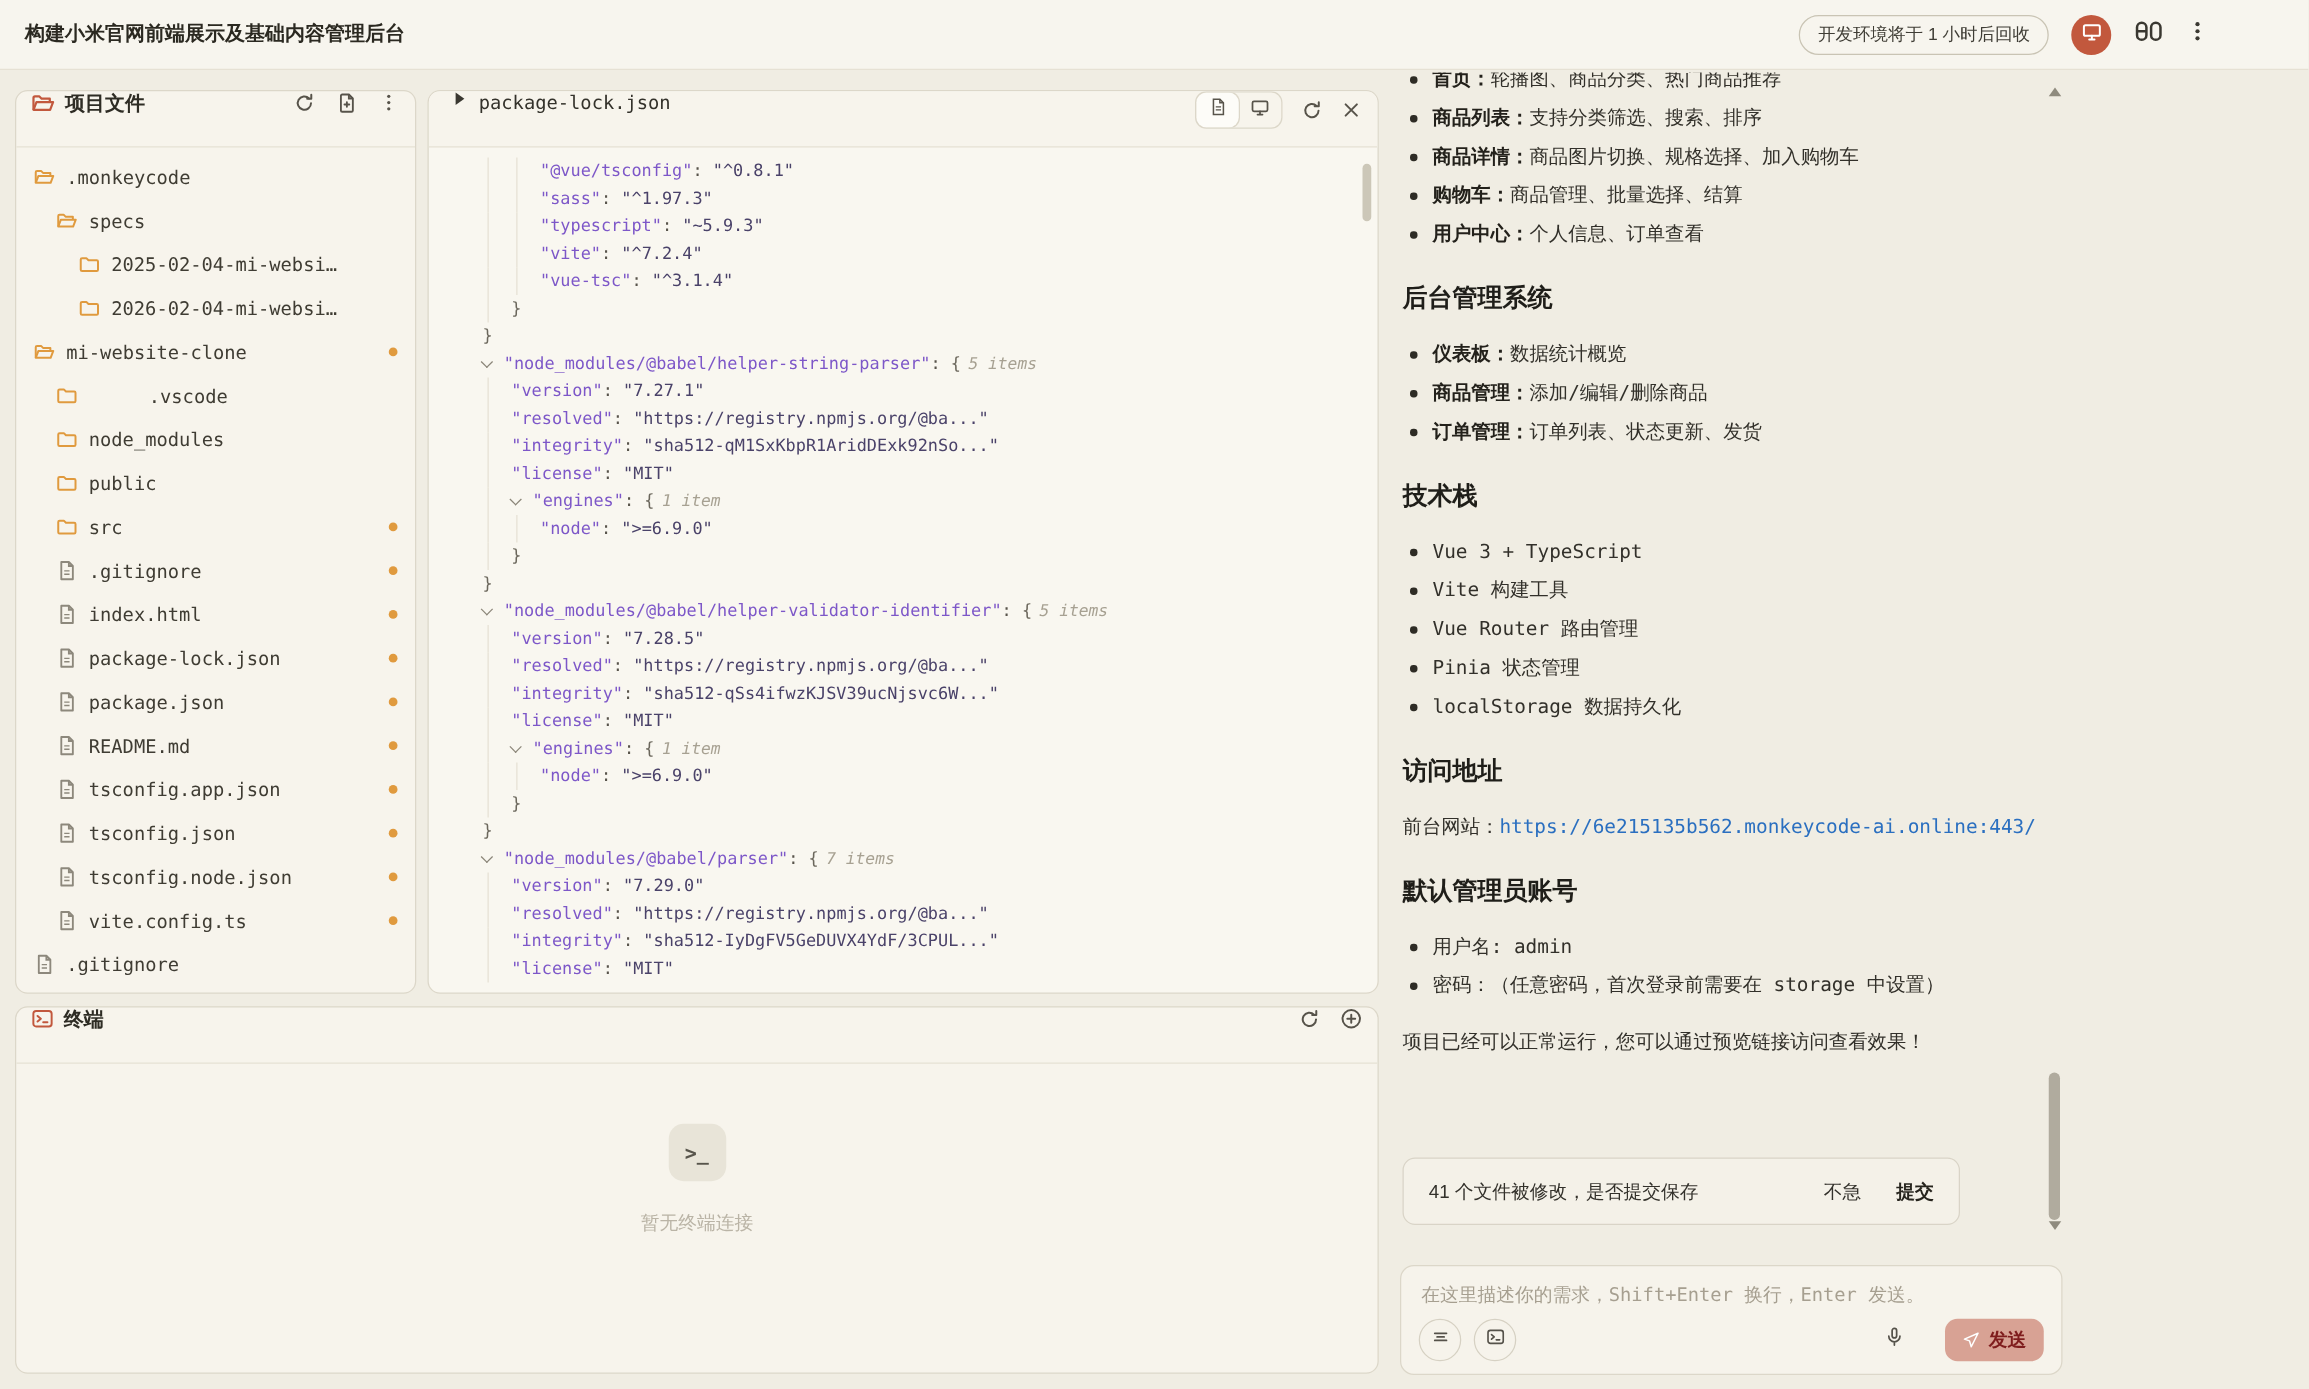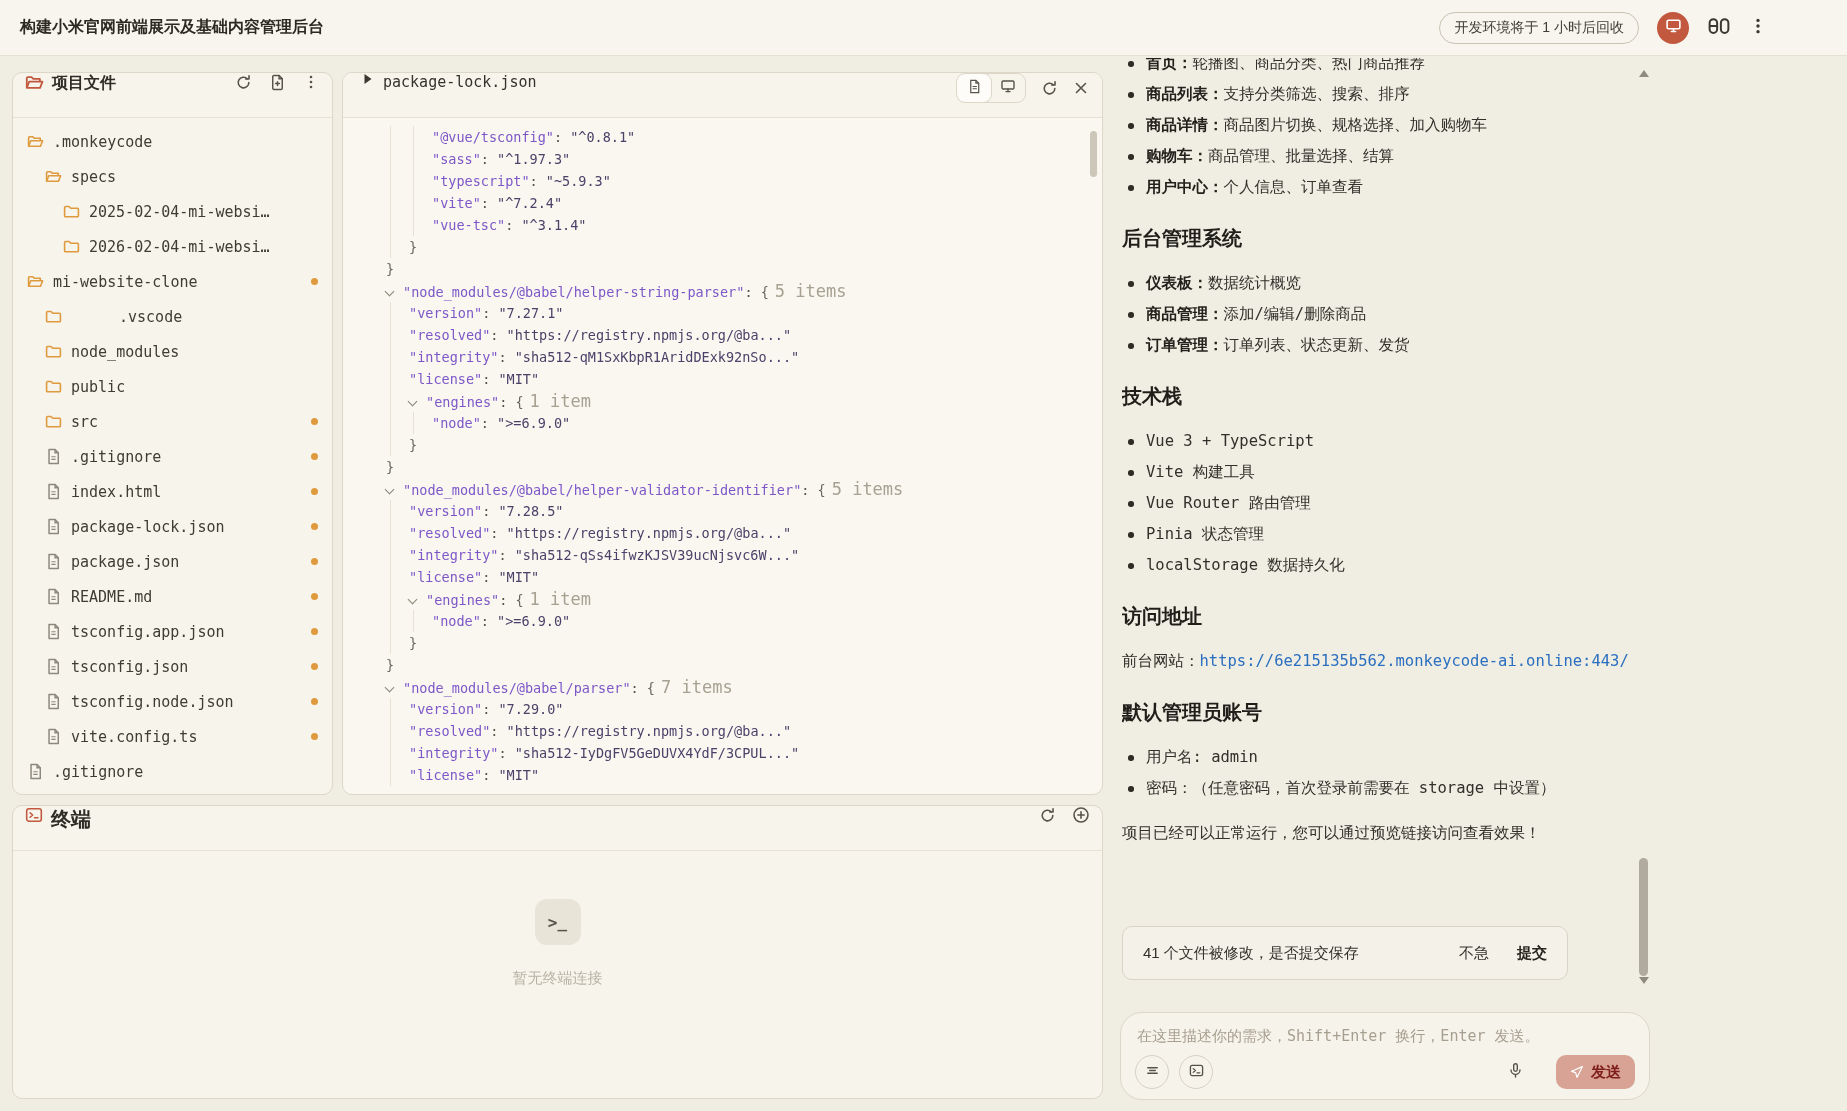--- a/index.html
+++ b/index.html
@@ -39,21 +39,21 @@
   .seg{display:flex;border:1px solid var(--border);border-radius:9px;overflow:hidden}
   .seg-btn{width:34px;height:28px;display:flex;align-items:center;justify-content:center;color:var(--icon);cursor:pointer}
   .seg-btn.sel{background:#fdfcf8;border-radius:8px;box-shadow:0 0 0 1px var(--border)}
   .code{position:relative;padding:8px 0 0 0;font-family:"DejaVu Sans Mono",monospace;font-size:13.5px;color:var(--val)}
   .cl{position:relative;height:22px;line-height:22px;white-space:pre}
   .guide{position:absolute;top:0;bottom:0;border-left:1px solid #e6e1d3}
   .key{color:var(--key)}
   .val{color:var(--val)}
   .pn{color:var(--pn)}
   .br{color:var(--brace)}
-  .meta{color:var(--meta);font-size:17px;margin-left:6px}
+  .meta{color:var(--meta);font-style:italic;font-size:13px;margin-left:6px}
   .chev{display:inline-block;width:7px;height:7px;border-right:1.6px solid #8a8578;border-bottom:1.6px solid #8a8578;transform:rotate(45deg);margin:0 10px 2px 0}
   .ed-scroll{position:absolute;right:5px;top:58px;width:7px;height:46px;border-radius:4px;background:#ccc7b8;cursor:pointer}
   
   #terminal-panel{left:12px;top:805px;width:1091px;height:294px}
   .term-body{display:flex;flex-direction:column;align-items:center;padding-top:48px}
   .term-tile{width:46px;height:46px;border-radius:12px;background:#e8e4d8;display:flex;align-items:center;justify-content:center;
     font-family:"DejaVu Sans Mono",monospace;font-weight:700;font-size:16px;color:#57544b}
   .term-empty{margin-top:24px;font-size:15px;color:#bab4a6}
   
   .chat-scroll{position:absolute;left:1122px;top:58px;width:508px;height:932px;overflow:hidden;
@@ -72,21 +72,21 @@
   .arr.down{bottom:2px;border-top:7px solid #8f8b7e}
   .vthumb{position:absolute;left:2px;top:794px;width:9px;height:118px;border-radius:5px;background:#b0ab9e;cursor:pointer}
   
   .notif{position:absolute;left:1122px;top:926px;width:446px;height:54px;background:#f4f1e8;border:1px solid #d9d4c7;
     border-radius:10px;display:flex;align-items:center;padding:0 20px;font-size:15px;color:#33312b}
   .notif-btns{margin-left:auto;display:flex;gap:28px}
   .nbtn{cursor:pointer;font-size:15px;color:#33312b}
   .nbtn.primary{font-weight:700;color:#26241d}
   
   .chat-input{position:absolute;left:1120px;top:1012px;width:530px;height:88px;background:#f6f3eb;
-    border:1px solid var(--border);border-radius:22px;padding:14px 16px}
+    border:1px solid var(--border);border-radius:11px;padding:14px 16px}
   .ph{font-family:"DejaVu Sans Mono",monospace;font-size:15px;color:#a69f90}
   .input-row{position:absolute;left:14px;right:14px;bottom:10px;display:flex;align-items:center;gap:10px}
   .cbtn{width:34px;height:34px;border-radius:50%;border:1px solid #d6d1c3;display:flex;align-items:center;justify-content:center;color:#55524a;cursor:pointer;background:transparent}
   .send-btn{margin-left:14px;height:34px;padding:0 14px;border:none;border-radius:10px;background:var(--send);
     color:#7f1d1d;font-weight:700;font-size:15px;display:flex;align-items:center;gap:7px;cursor:pointer}
   .spacer{flex:1}
 </style>
 </head>
 <body>
 
@@ -425,21 +425,21 @@
 
   <div class="panel" id="terminal-panel">
     <div class="panel-head">
       <span style="color:var(--red);display:flex">
         <svg width="18" height="18" viewBox="0 0 16 16">
             <rect x="1.5" y="2.5" width="13" height="11" rx="2" fill="none" stroke="currentColor" stroke-width="1.4"></rect>
             <path d="M4.5 6l2.3 2-2.3 2" fill="none" stroke="currentColor" stroke-width="1.4" stroke-linecap="round" stroke-linejoin="round"></path>
             <path d="M8.5 10.5h3" stroke="currentColor" stroke-width="1.4" stroke-linecap="round"></path>
           </svg>
       </span>
-      <span class="panel-title" style="font-size:20px">终端</span>
+      <span class="panel-title" style="font-size:16px">终端</span>
       <span class="head-icons">
         <span class="hicon">
           <svg width="17" height="17" viewBox="0 0 16 16">
               <path d="M13 8a5 5 0 1 1-1.47-3.54" fill="none" stroke="currentColor" stroke-width="1.5" stroke-linecap="round"></path>
               <path d="M13.2 1.6v3.1h-3.1" fill="none" stroke="currentColor" stroke-width="1.5" stroke-linecap="round" stroke-linejoin="round"></path>
             </svg>
         </span>
         <span class="hicon">
           <svg width="18" height="18" viewBox="0 0 16 16">
               <circle cx="8" cy="8" r="6.2" fill="none" stroke="currentColor" stroke-width="1.4"></circle>

